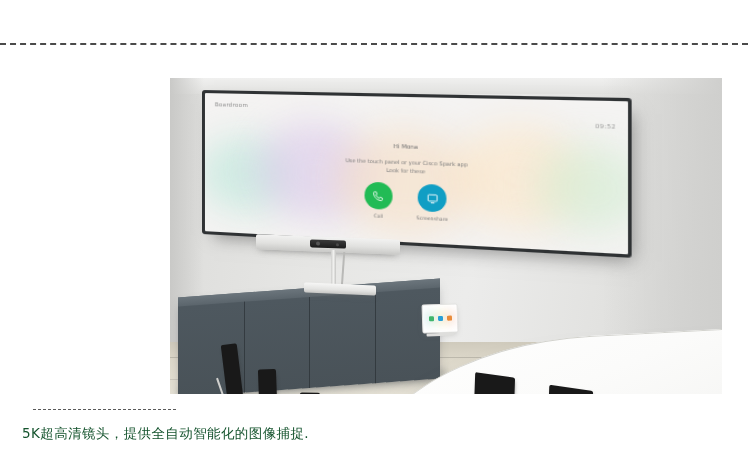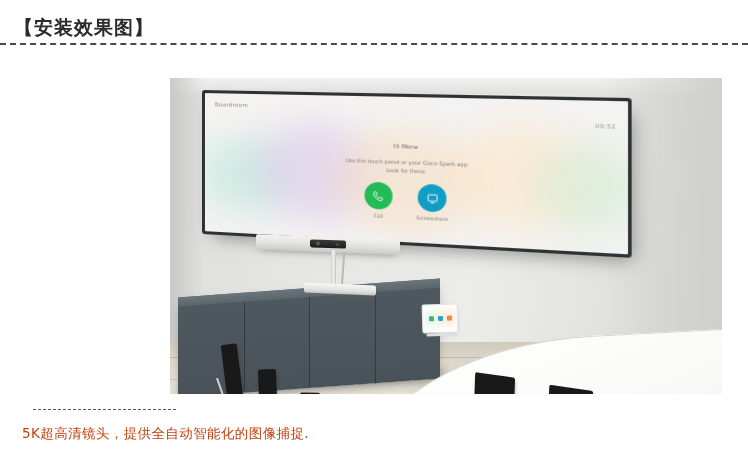--- a/index.html
+++ b/index.html
@@ -251,31 +251,30 @@
   .chair.l3{left:120px;top:312px;width:78px;height:86px;transform:rotate(-8deg);}
   .chair.l3 .back{left:12px;top:0;width:20px;height:48px;transform:rotate(9deg);}
 
   
   .rule-bottom{
     position:absolute;left:33px;top:409px;width:143px;height:0;
     border-top:1.5px dashed #5a5a5a;
   }
   .caption{
     position:absolute;left:22px;top:425px;
-    font-size:13.5px;color:#c2410c;letter-spacing:.4px;
+    font-size:13.5px;color:#14532d;letter-spacing:.4px;
     font-family:"DejaVu Sans","Liberation Sans",sans-serif;
     white-space:nowrap;
   }
 </style>
 </head>
 <body>
 
 <div class="page">
 
-  <div class="section-title">【安装效果图】</div>
   <div class="rule-top"></div>
 
   <div class="photo">
 
     <div class="wall-back"></div>
     <div class="ceiling"></div>
     <div class="wall-left-shade"></div>
     <div class="wall-right-shade"></div>
 
     <div class="floor"></div>

